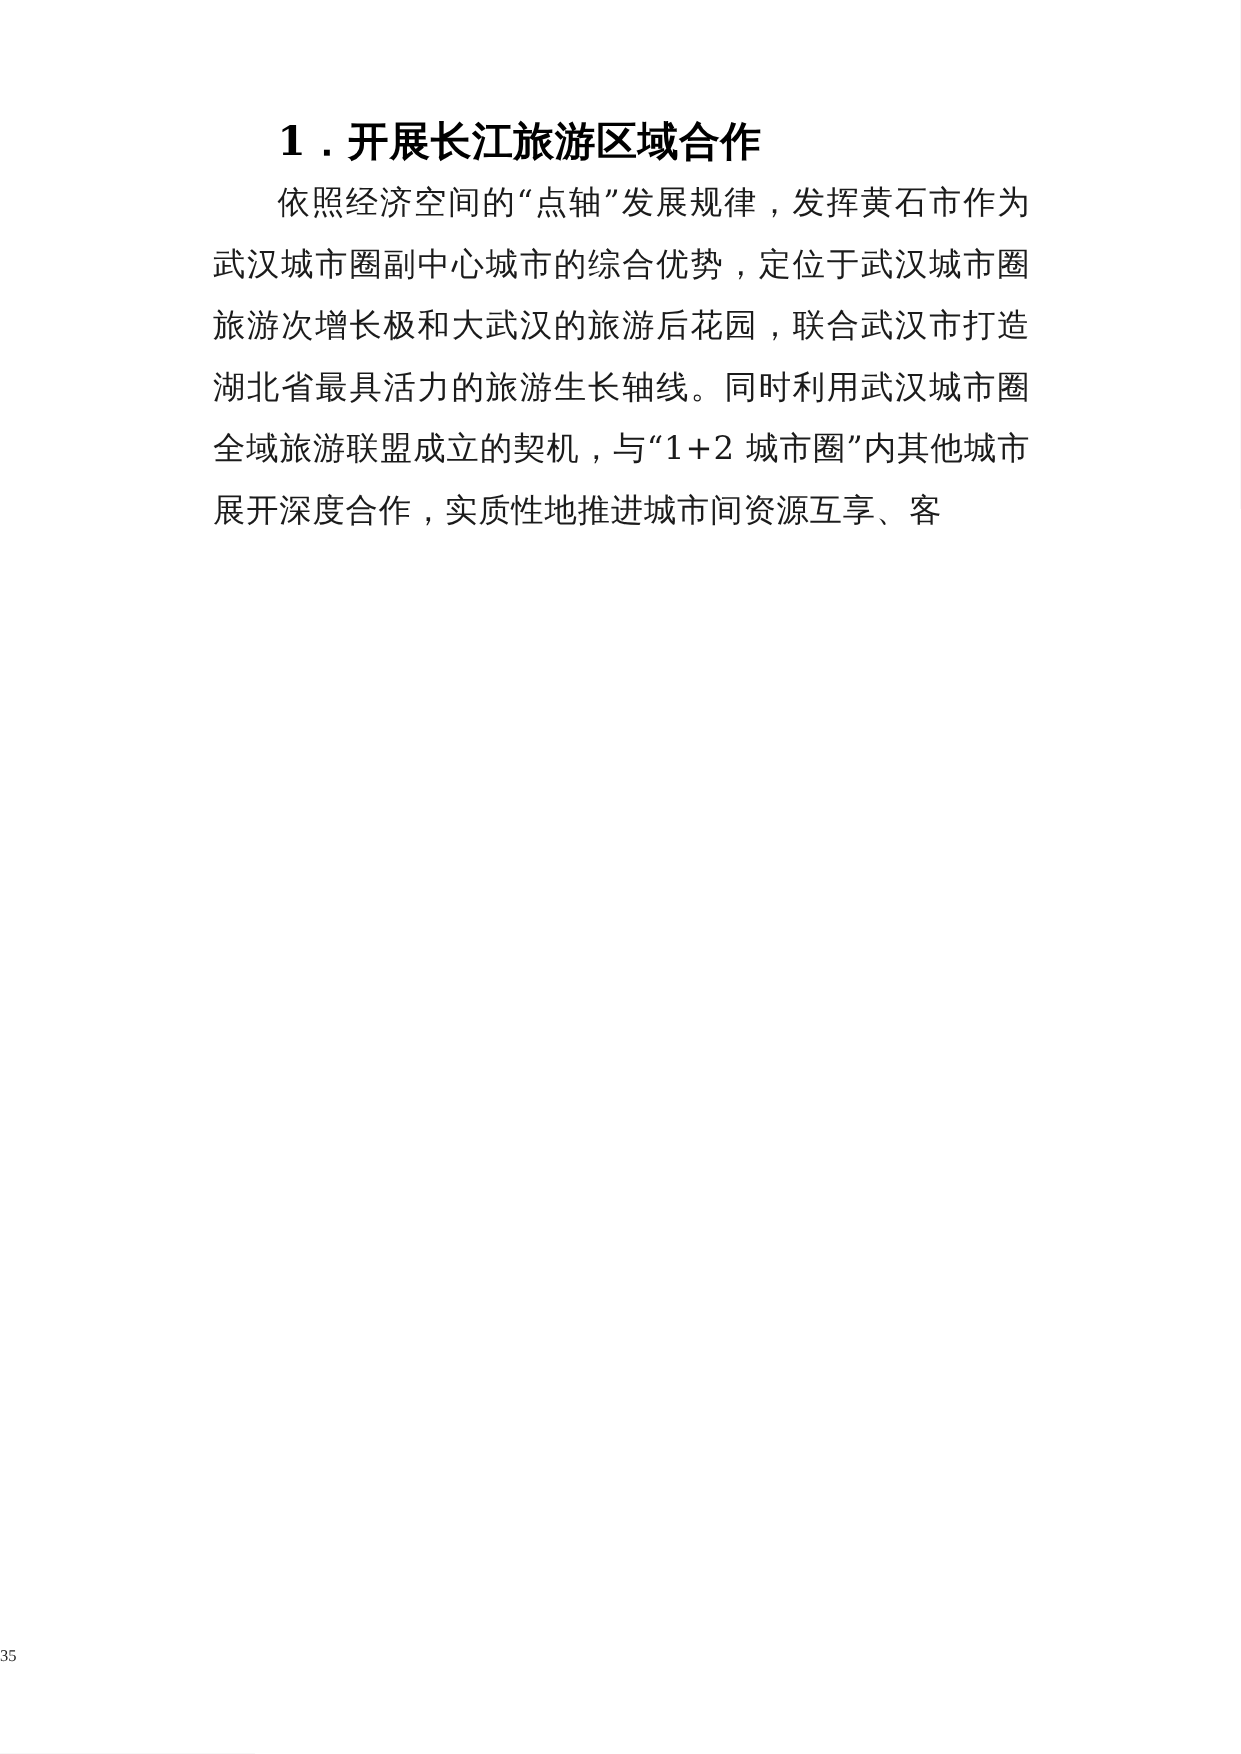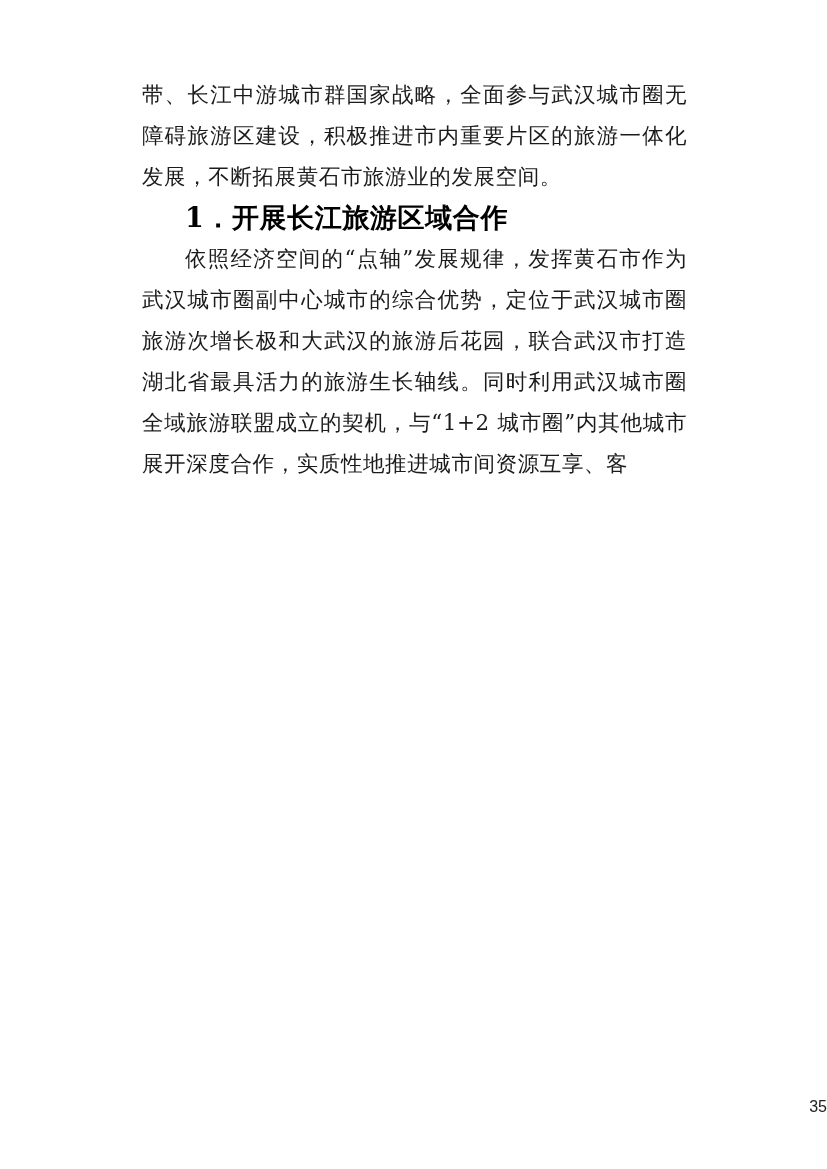--- a/index.html
+++ b/index.html
@@ -46,29 +46,28 @@
     margin: 0;
     text-indent: 43px;
     letter-spacing: 0.6px;
     font-family: "DejaVu Serif", "Liberation Serif", serif;
   }
   .pagenum {
     position: absolute;
     left: 0;
     right: 0;
     top: 1098px;
-    text-align: right;
-    font-size: 16px;
+    text-align: left;
+    font-size: 11px;
     color: #222222;
-    font-family: Liberation Sans, sans-serif;
+    font-family: Liberation Serif, serif;
   }
 </style>
 </head>
 <body>
 
 <div class="page">
   <div class="content">
-    <p class="para">带、长江中游城市群国家战略，全面参与武汉城市圈无障碍旅游区建设，积极推进市内重要片区的旅游一体化发展，不断拓展黄石市旅游业的发展空间。</p>
     <h3 class="heading">1．开展长江旅游区域合作</h3>
     <p class="para indent">依照经济空间的“点轴”发展规律，发挥黄石市作为武汉城市圈副中心城市的综合优势，定位于武汉城市圈旅游次增长极和大武汉的旅游后花园，联合武汉市打造湖北省最具活力的旅游生长轴线。同时利用武汉城市圈全域旅游联盟成立的契机，与“1+2 城市圈”内其他城市展开深度合作，实质性地推进城市间资源互享、客</p>
   </div>
   <div class="pagenum">35</div>
 </div>
 
 </body></html>

